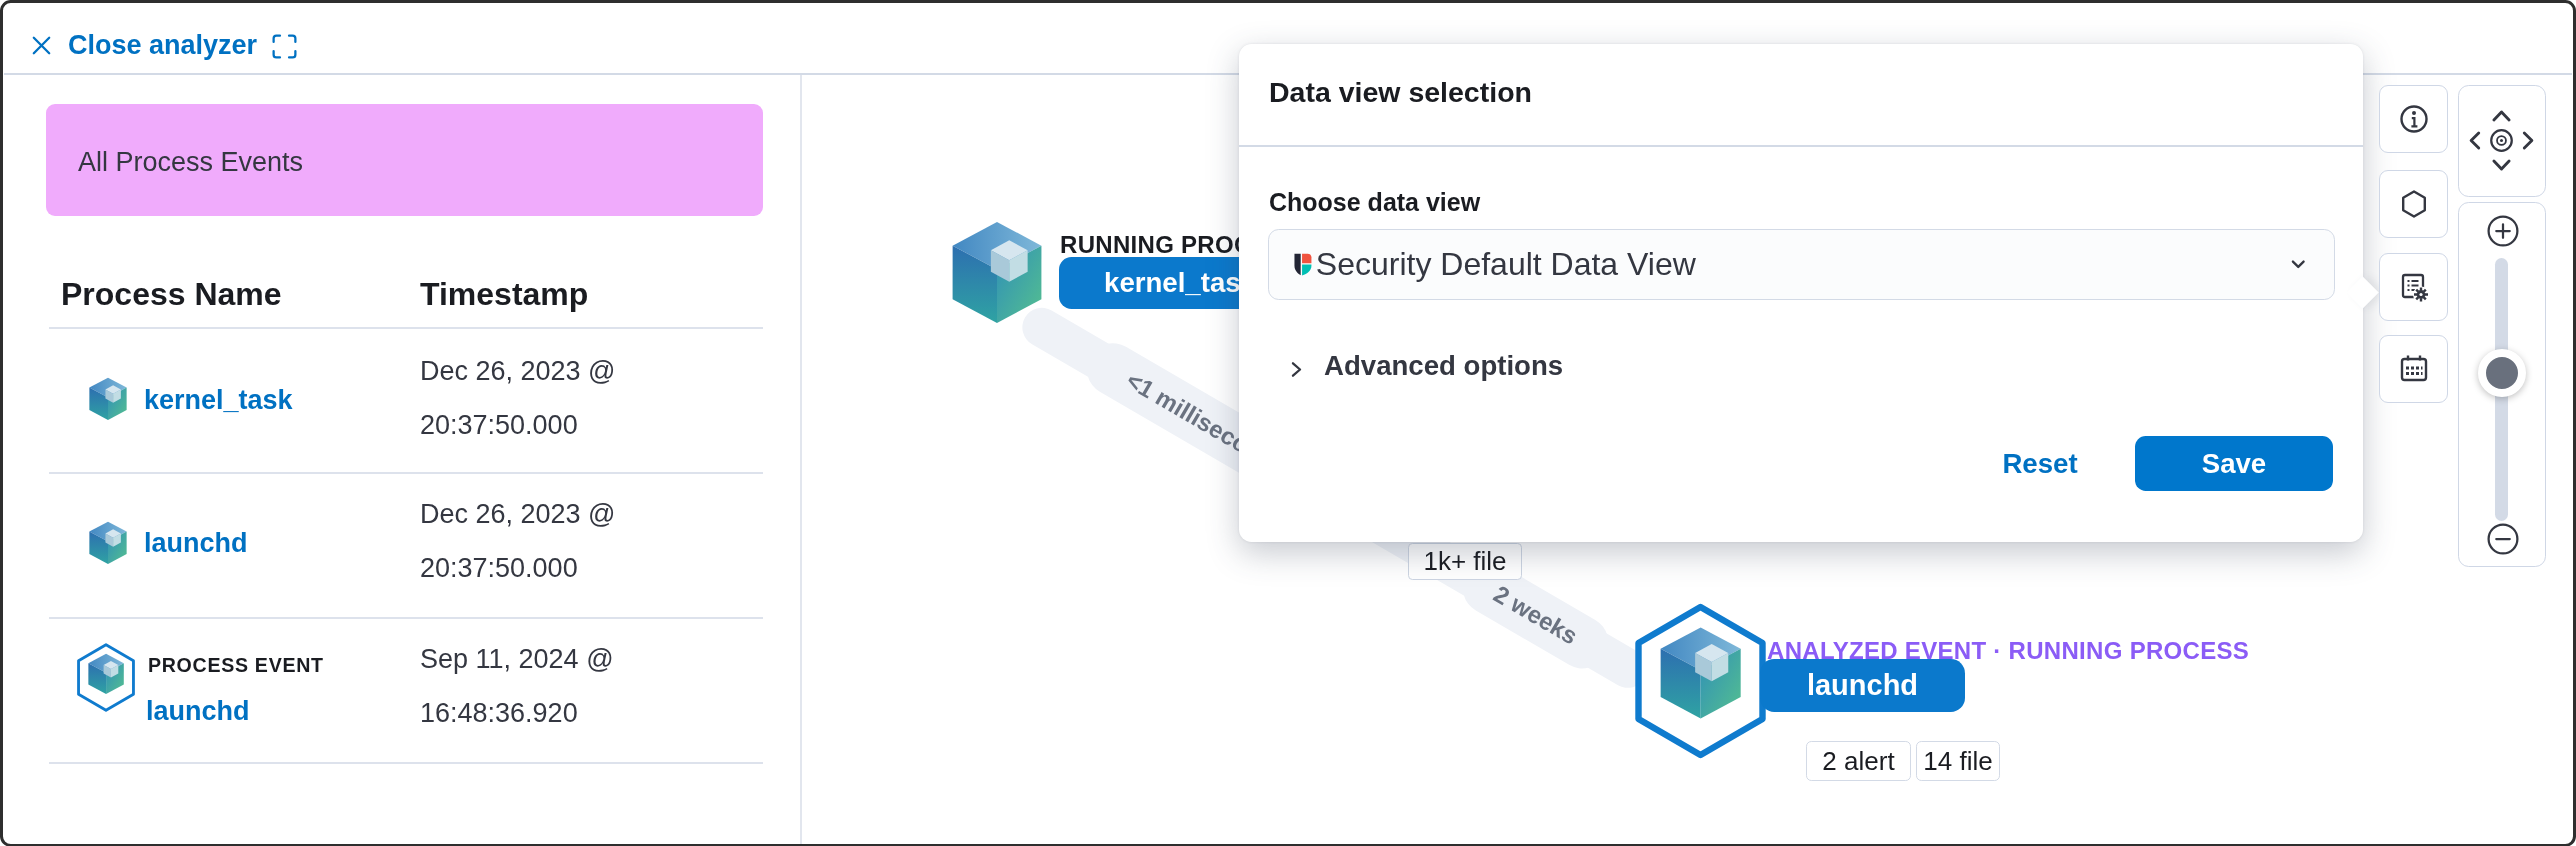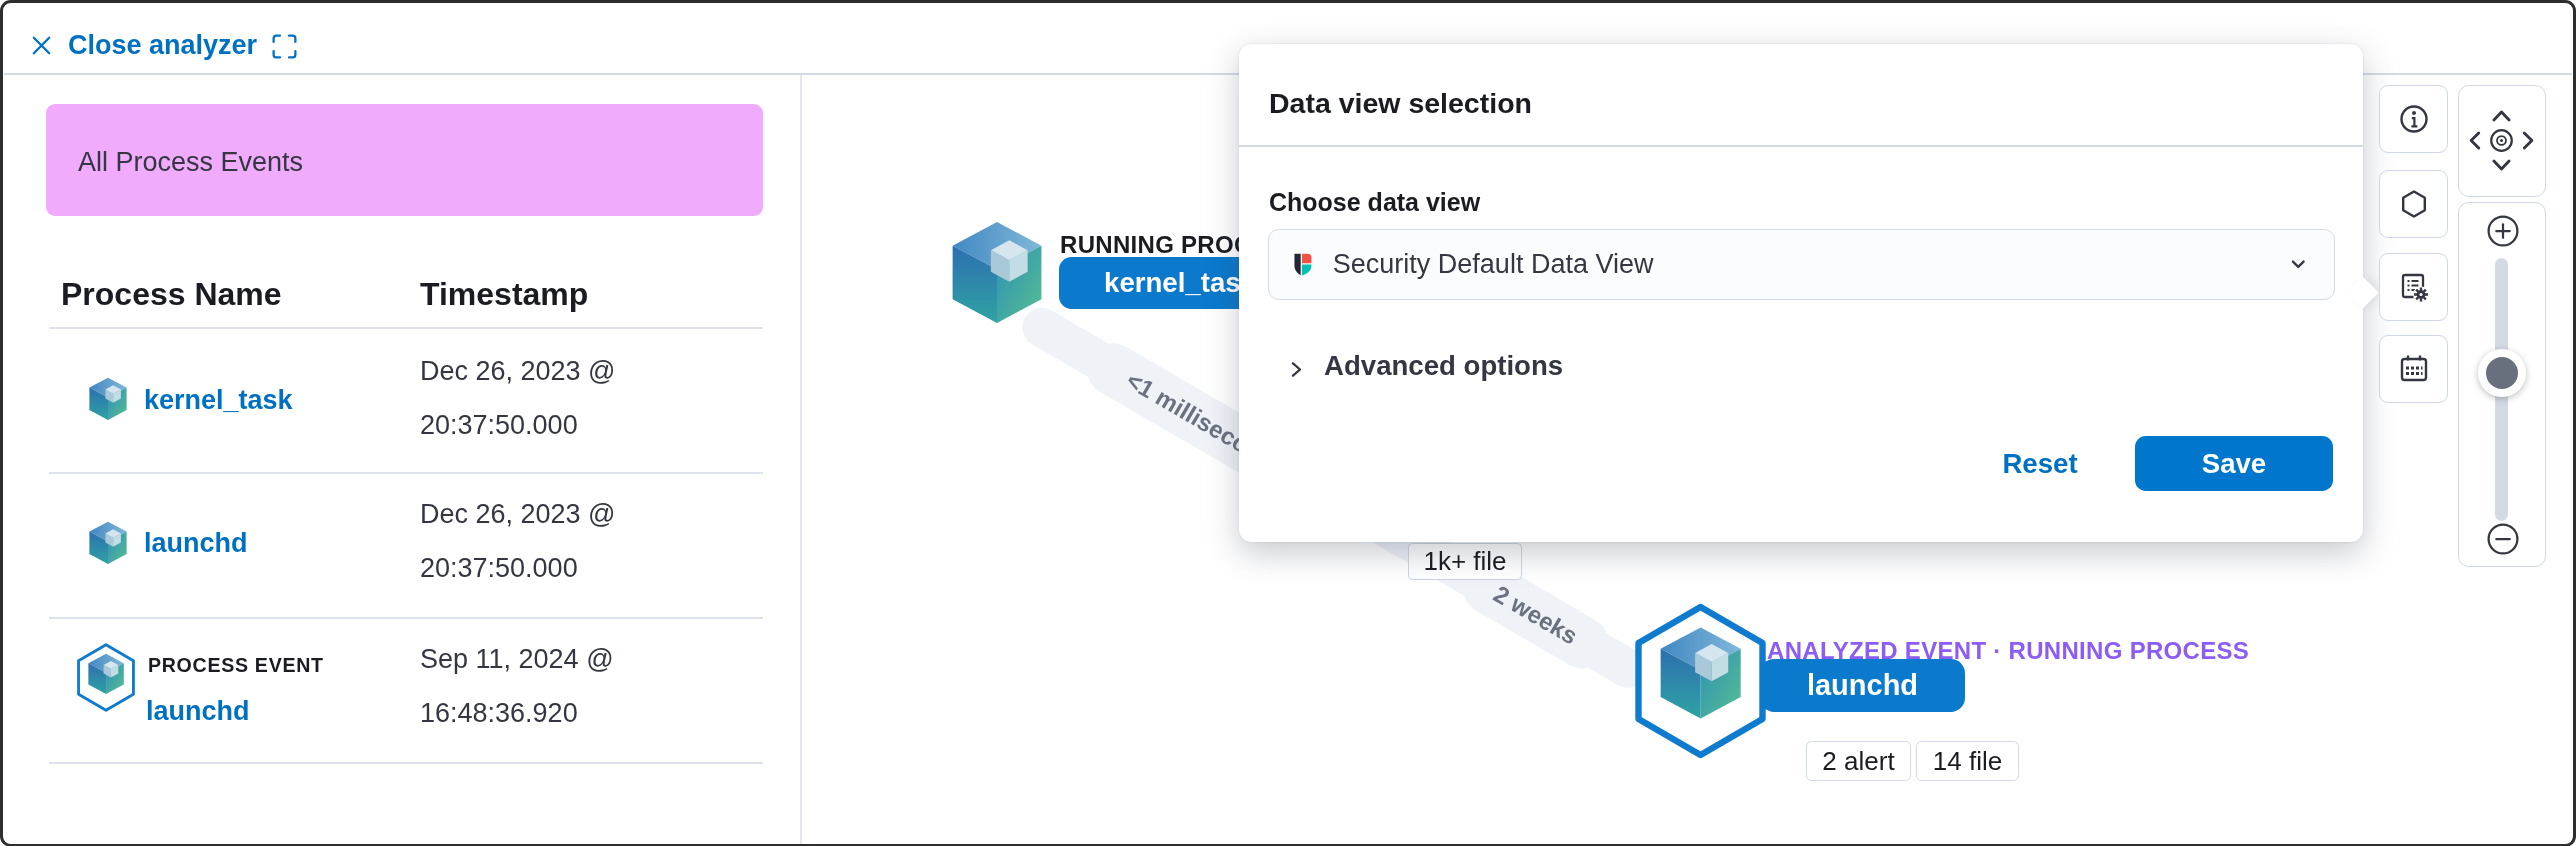--- a/index.html
+++ b/index.html
@@ -50,33 +50,33 @@
     border-radius:4.4px;font-size:26px;color:#1a1c21;z-index:4;box-sizing:border-box;cursor:pointer;}
 
   
   .hex-big{left:1630px;top:601px;width:141px;height:160px;z-index:3;}
   .launchd-type{left:1767px;top:637px;font-size:24px;font-weight:700;letter-spacing:0.3px;color:#8b5cf6;z-index:3;}
   .launchd-pill{left:1760px;top:659px;width:205px;height:53px;background:#0b79cc;border-radius:14.2px;
     color:#fff;font-size:29px;font-weight:700;z-index:3;cursor:pointer;}
   .nbadge{position:absolute;top:741px;height:40px;background:#fff;border:1.8px solid #d3dae6;border-radius:5.3px;
     font-size:26px;color:#1a1c21;z-index:3;box-sizing:border-box;display:flex;align-items:center;justify-content:center;cursor:pointer;margin-left:44px;}
   .nbadge1{left:1762px;width:105px;}
-  .nbadge2{left:1872px;width:103px;}
+  .nbadge2{left:1872px;width:84px;}
 
   
   .popover{left:1239px;top:44px;width:1124px;height:498px;background:#fff;border-radius:12.5px;z-index:20;
     box-shadow:0 10.7px 32px rgba(55,65,85,0.28),0 0 2.7px rgba(55,65,85,0.12);}
   .pop-arrow{position:absolute;right:-10.7px;top:237px;width:23px;height:23px;background:#fff;transform:rotate(45deg);
     box-shadow:4.4px -4.4px 9px rgba(55,65,85,0.10);}
-  .pop-title{position:absolute;left:30px;top:43px;font-size:28.5px;font-weight:700;color:#1a1c21;}
+  .pop-title{position:absolute;left:30px;top:32px;font-size:28.5px;font-weight:700;color:#1a1c21;}
   .pop-divider{position:absolute;left:0;top:101px;width:100%;height:1.8px;background:#d3dae6;}
   .pop-label{position:absolute;left:30px;top:144px;font-size:25px;font-weight:700;color:#1a1c21;}
   .pop-select{position:absolute;left:28.5px;top:185px;width:1067px;height:71px;background:#fbfcfd;border:1.8px solid #d3dae6;
     border-radius:10.7px;box-sizing:border-box;display:flex;align-items:center;padding:0 21.3px;cursor:pointer;}
-  .pop-select .sel-text{margin-left:18px;font-size:27px;color:#343741;flex:1;}
+  .pop-select .sel-text{margin-left:1px;font-size:32px;color:#343741;flex:1;}
   .advanced-row{position:absolute;left:46px;top:306px;display:flex;align-items:flex-end;gap:16px;cursor:pointer;}
   .advanced-row span{font-size:27.6px;font-weight:700;color:#343741;}
   .reset-btn{position:absolute;left:712px;top:392px;width:178px;height:55px;line-height:55px;text-align:center;
     font-size:27.6px;font-weight:700;color:#0071c2;cursor:pointer;}
   .save-btn{position:absolute;left:896px;top:392px;width:198px;height:55px;background:#0077cc;border-radius:10.7px;
     color:#fff;font-size:27.6px;font-weight:700;display:flex;align-items:center;justify-content:center;cursor:pointer;}
 
   
   .tbtn{position:absolute;left:2379px;width:69px;height:68px;background:#fff;border:1.8px solid #cfd7e6;border-radius:9px;
     box-sizing:border-box;display:flex;align-items:center;justify-content:center;z-index:30;cursor:pointer;}

